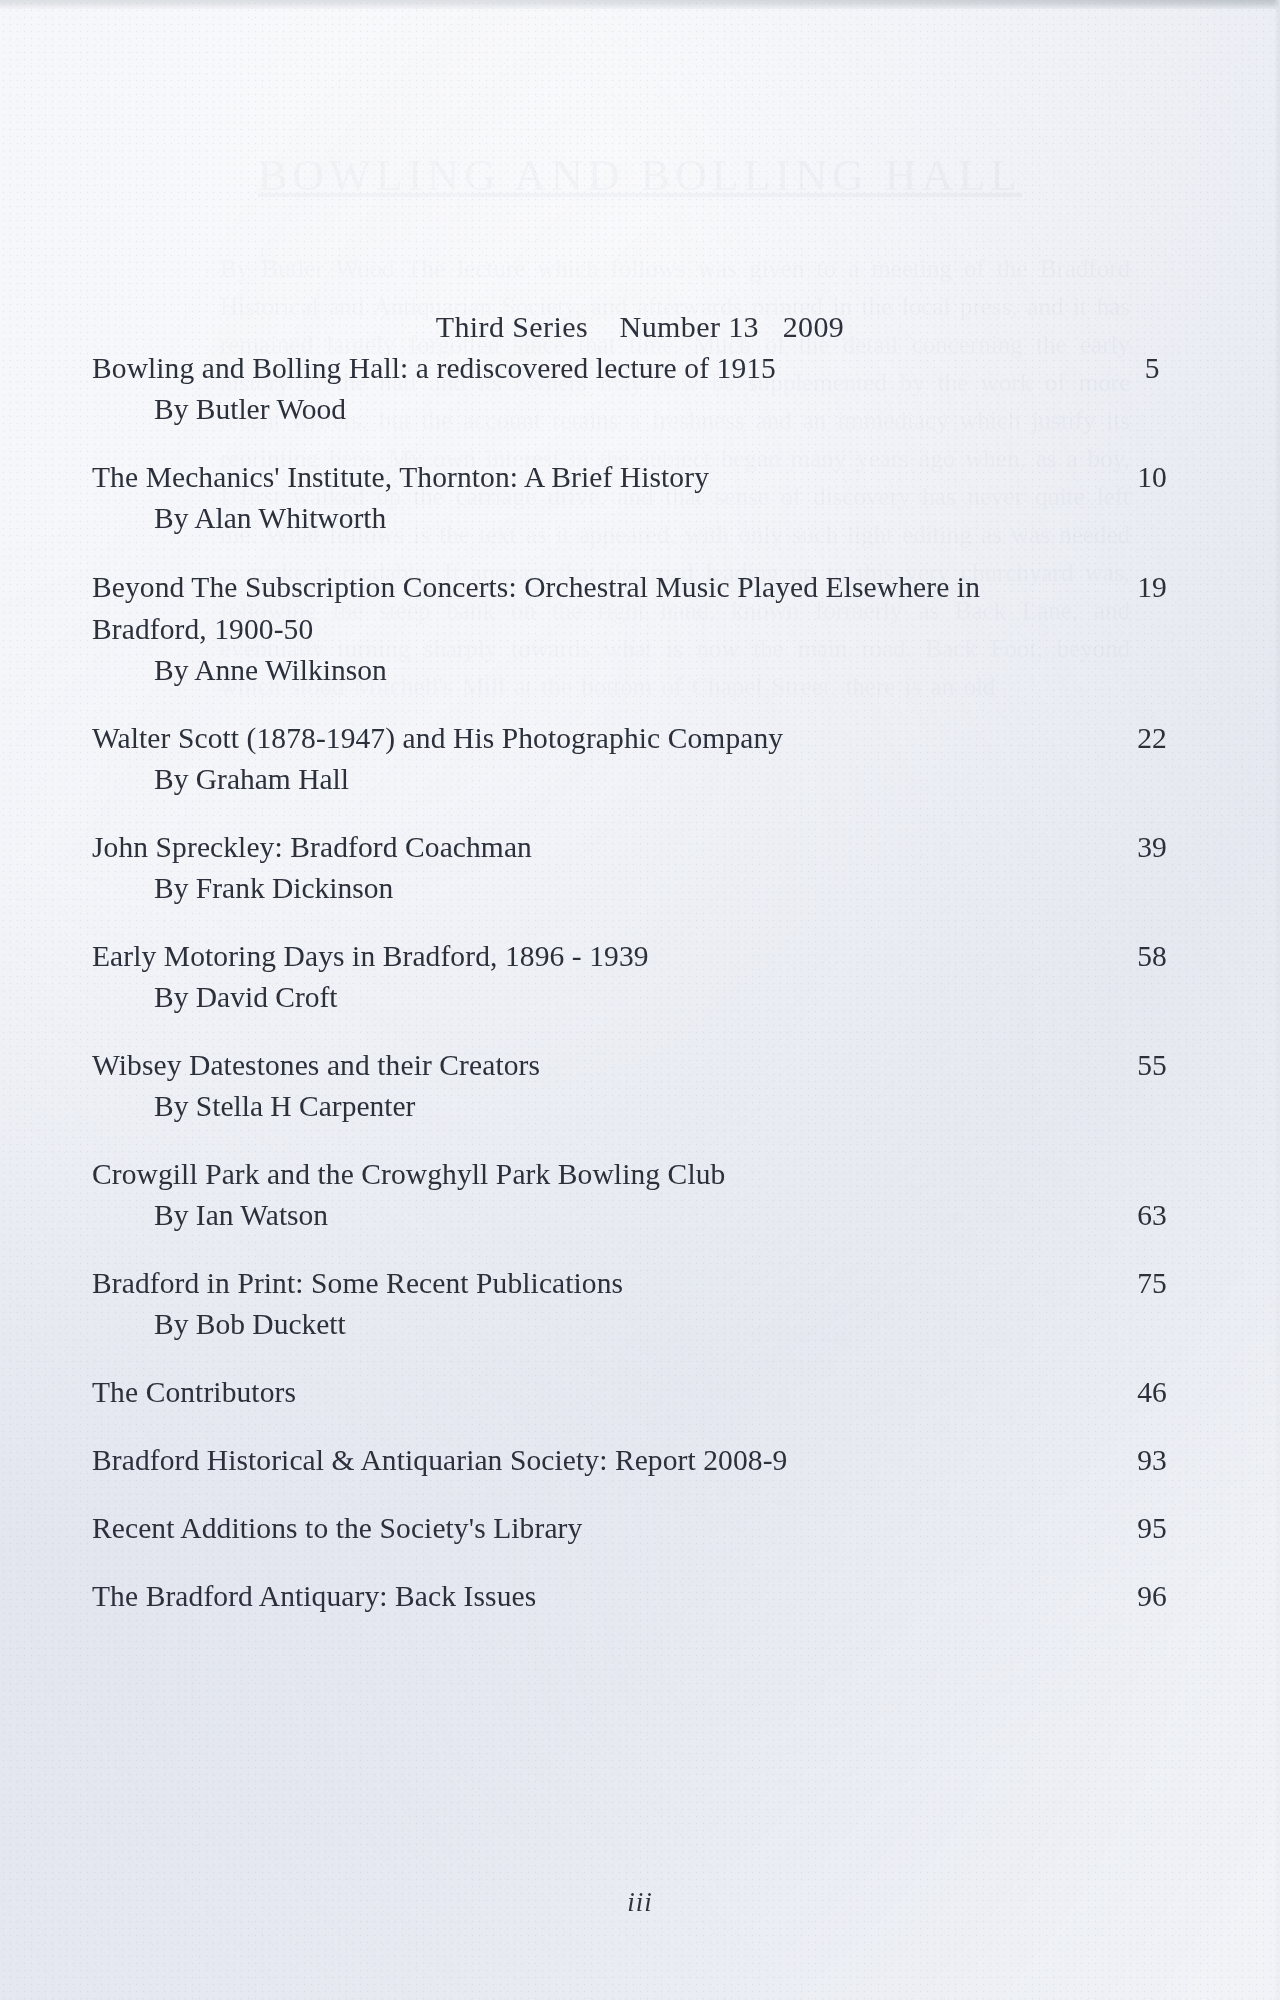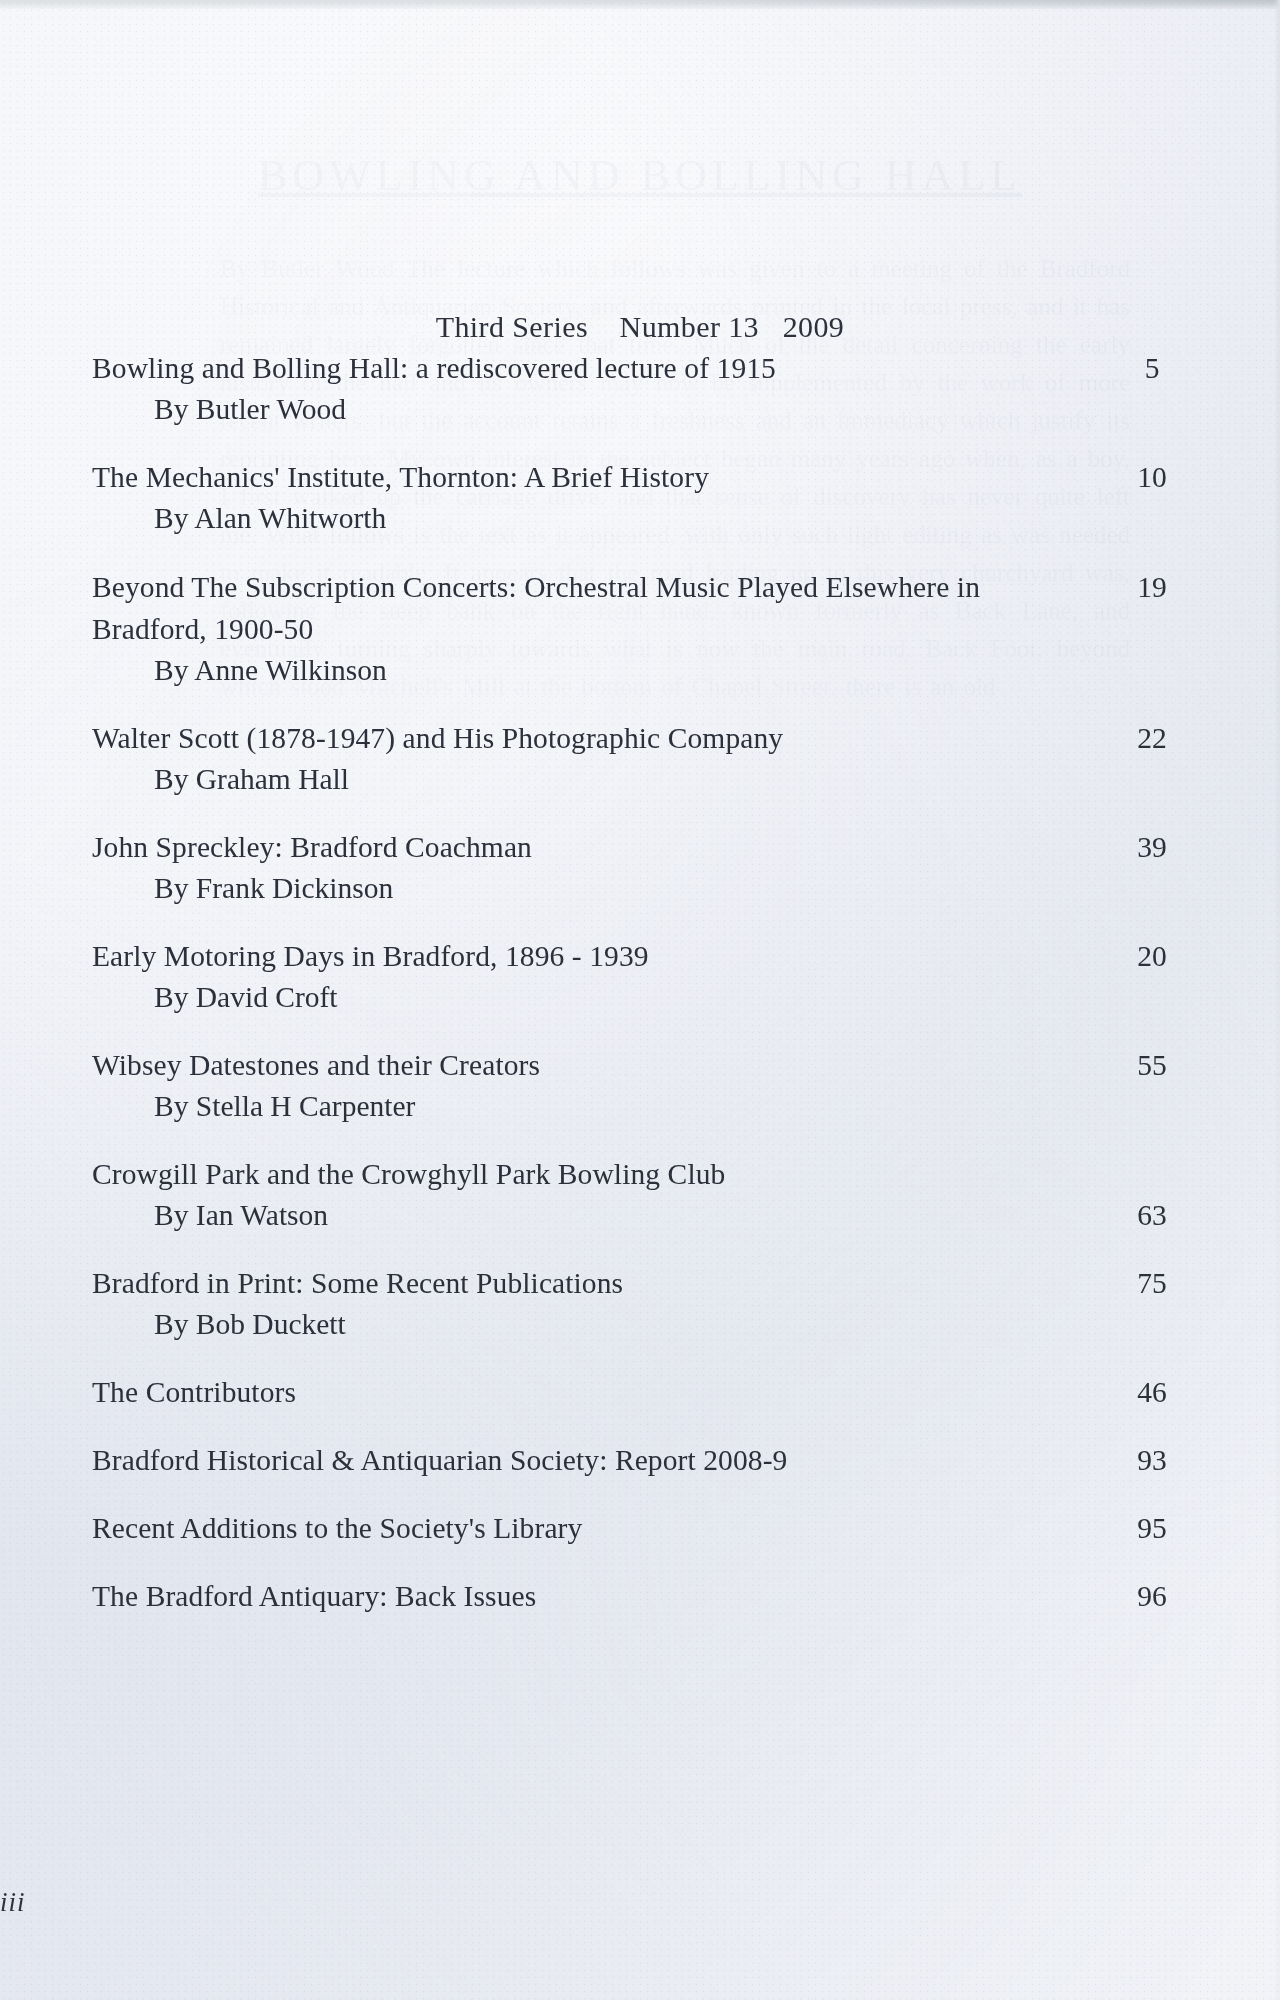--- a/index.html
+++ b/index.html
@@ -179,20 +179,21 @@
   }
 
   
   .entry.wide .entry-title { line-height: 42px; }
 
   .folio {
     position: absolute;
     bottom: 82px;
     left: 0;
     right: 0;
+    text-align: center;
     font-style: italic;
     font-size: 27px;
     color: #2d323d;
     letter-spacing: 1px;
   }
 
   
   #content {
     filter: blur(.18px);
   }
@@ -265,21 +266,21 @@
             <div class="entry-page">39</div>
           </div>
           <div class="entry-author-row">
             <div class="entry-author">By Frank Dickinson</div>
             <div class="entry-page blank"></div>
           </div>
         </div>
         <div class="entry">
           <div class="entry-row">
             <div class="entry-title">Early Motoring Days in Bradford, 1896 - 1939</div>
-            <div class="entry-page">20</div>
+            <div class="entry-page">58</div>
           </div>
           <div class="entry-author-row">
             <div class="entry-author">By David Croft</div>
             <div class="entry-page blank"></div>
           </div>
         </div>
         <div class="entry">
           <div class="entry-row">
             <div class="entry-title">Wibsey Datestones and their Creators</div>
             <div class="entry-page">55</div>

